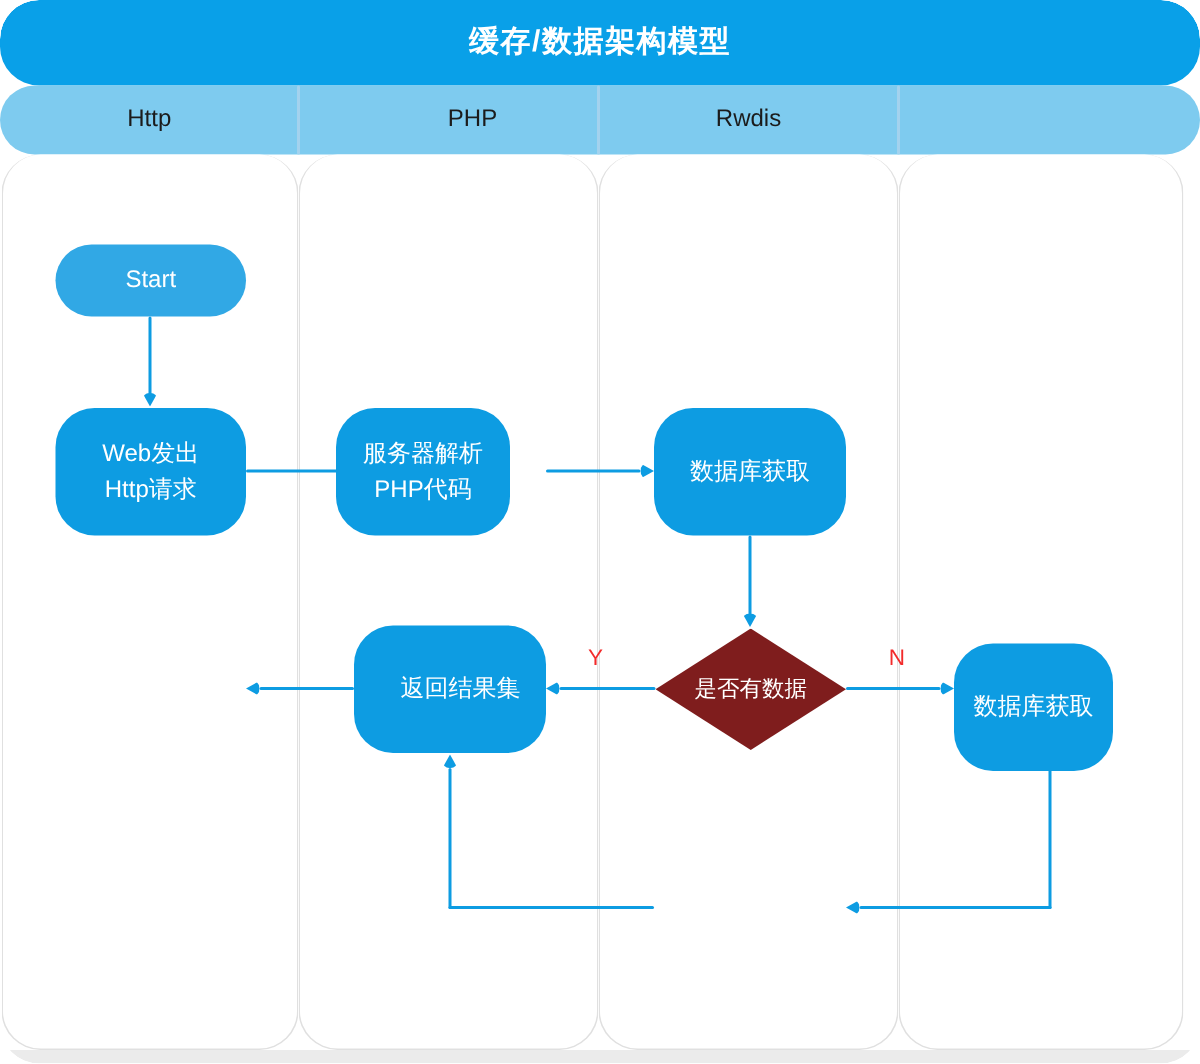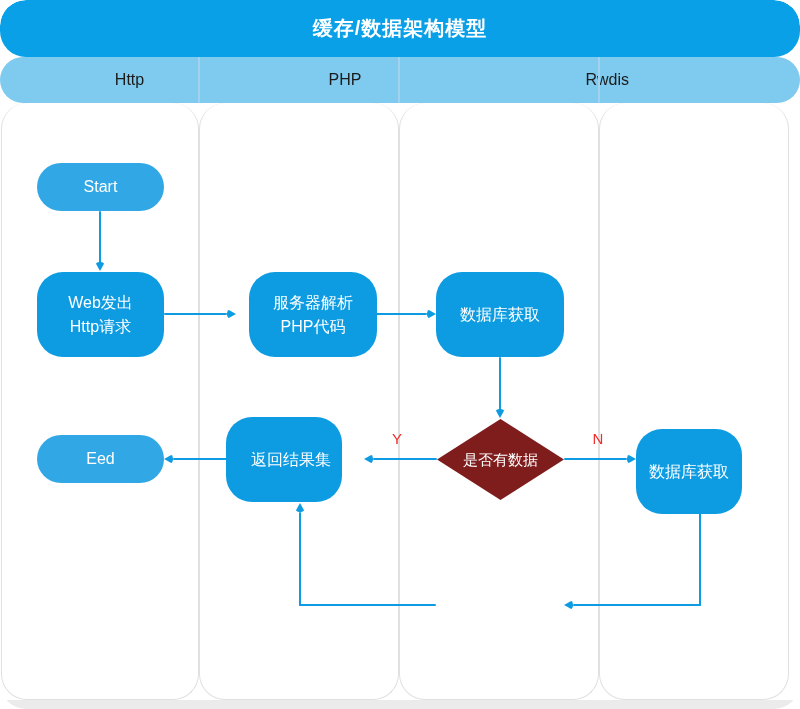--- a/index.html
+++ b/index.html
@@ -30,21 +30,20 @@
     width: 800px; height: 46px;
     background: #7ECBEF;
   }
   .header-cell {
     position: absolute;
     top: 0; height: 46px;
     color: #1B1B1B;
     font-size: 16px;
     text-align: center;
     line-height: 46px;
-    margin-left: 30px;
   }
   .header-divider {
     position: absolute;
     top: 0; height: 46px; width: 2px;
     background: #A3D2EE;
   }
   .lane {
     position: absolute;
     top: 103px;
     height: 597px;
@@ -94,21 +93,21 @@
 </head>
 <body>
 
 <div class="canvas">
 
   <div class="title-bar">缓存/数据架构模型</div>
 
   <div class="header-row">
     <div class="header-cell" style="left:0; width:199px;">Http</div>
     <div class="header-cell" style="left:199px; width:232px;">PHP</div>
-    <div class="header-cell" style="left:399px; width:200px;text-align:right;">Rwdis</div>
+    <div class="header-cell" style="left:399px; width:200px;">Rwdis</div>
     <div class="header-divider" style="left:198px;"></div>
     <div class="header-divider" style="left:398px;"></div>
     <div class="header-divider" style="left:598px;"></div>
   </div>
 
   <div class="lane" style="left:1px; width:198px;"></div>
   <div class="lane" style="left:199px; width:200px;"></div>
   <div class="lane" style="left:399px; width:200px;"></div>
   <div class="lane" style="left:599px; width:190px;"></div>
   <div class="bottom-strip"></div>
@@ -142,27 +141,26 @@
 
   <div class="edge-line" style="left:299px; top:604px; width:137px; height:2px;"></div>
   <div class="edge-line" style="left:299px; top:512px; width:2px; height:94px;"></div>
   <div class="arrowhead up" style="left:295px; top:503px;"></div>
 
   <div class="node process" style="left:37px; top:272px; width:127px; height:85px;">Web发出
 Http请求</div>
 
   <div class="node terminal" style="left:37px; top:163px; width:127px; height:48px;">Start</div>
 
-  <div class="node process" style="left:249px; top:272px; width:128px; height:85px;">服务器解析
+  <div class="node process" style="left:224px; top:272px; width:116px; height:85px;">服务器解析
 PHP代码</div>
 
   <div class="node process" style="left:436px; top:272px; width:128px; height:85px;">数据库获取</div>
 
   <div class="node decision" style="left:437px; top:419px; width:127px; height:81px;">是否有数据</div>
 
-  <div class="node process" style="left:226px; top:417px; width:116px; height:85px;padding-left:14px;">返回结果集</div>
+  <div class="node process" style="left:236px; top:417px; width:128px; height:85px;padding-left:14px;">返回结果集</div>
 
-  <div class="node terminal" style="left:37px; top:435px; width:127px; height:48px;">Eed</div>
 
   <div class="node process" style="left:636px; top:417px; width:106px; height:85px;margin-top:12px;">数据库获取</div>
 
 
 </div>
 
 </body></html>

